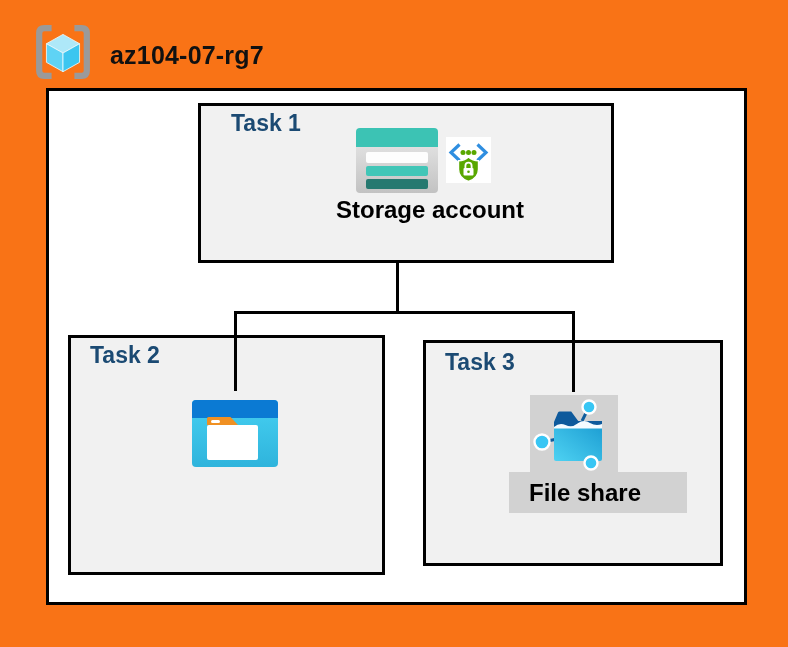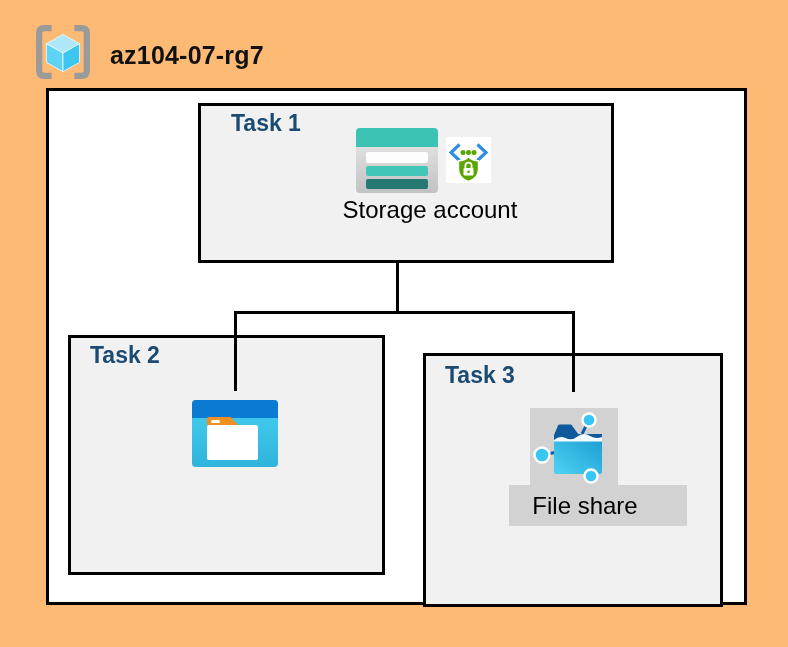--- a/index.html
+++ b/index.html
@@ -1,31 +1,31 @@
 <!DOCTYPE html>
 <html><head>
 <meta charset="utf-8">
 <style>
   html,body{margin:0;padding:0;background:#ffffff;}
   body{font-family:"Liberation Sans","DejaVu Sans",sans-serif;}
-  .canvas{position:relative;width:788px;height:647px;background:#fdba74;overflow:hidden;}
+  .canvas{position:relative;width:788px;height:647px;background:#f97316;overflow:hidden;}
 
   
   .rg-header{position:absolute;left:0;top:0;width:788px;height:88px;}
   .rg-icon{position:absolute;left:34px;top:23px;width:58px;height:58px;}
   .rg-title{position:absolute;left:110px;top:41px;font-size:25px;font-weight:bold;color:#111;letter-spacing:.2px;white-space:nowrap;}
 
   
   .outer-box{position:absolute;left:46px;top:88px;width:701px;height:517px;border:3px solid #000;background:#fff;box-sizing:border-box;z-index:1;}
   .task-box{position:absolute;border:3px solid #000;background:#f1f1f1;box-sizing:border-box;z-index:2;}
   .task1{left:198px;top:103px;width:416px;height:160px;padding-left:36px;}
   .task2{left:68px;top:335px;width:317px;height:240px;}
-  .task3{left:423px;top:353px;width:300px;height:254px;}
+  .task3{left:423px;top:340px;width:300px;height:226px;}
   .task-label{position:absolute;font-size:23px;font-weight:bold;color:#1B4A73;white-space:nowrap;}
-  .item-label{position:absolute;width:100%;text-align:center;font-size:24px;font-weight:normal;color:#000;white-space:nowrap;}
+  .item-label{position:absolute;width:100%;text-align:center;font-size:24px;font-weight:bold;color:#000;white-space:nowrap;}
 
   
   .line{position:absolute;background:#000;z-index:5;}
   .line.v1{left:396px;top:261px;width:3px;height:52px;}
   .line.h1{left:234px;top:311px;width:341px;height:3px;}
   .line.v2{left:234px;top:311px;width:3px;height:80px;}
   .line.v3{left:572px;top:311px;width:3px;height:81px;}
 
   
   .storage-icon{position:absolute;left:155px;top:22px;width:82px;height:65px;}

